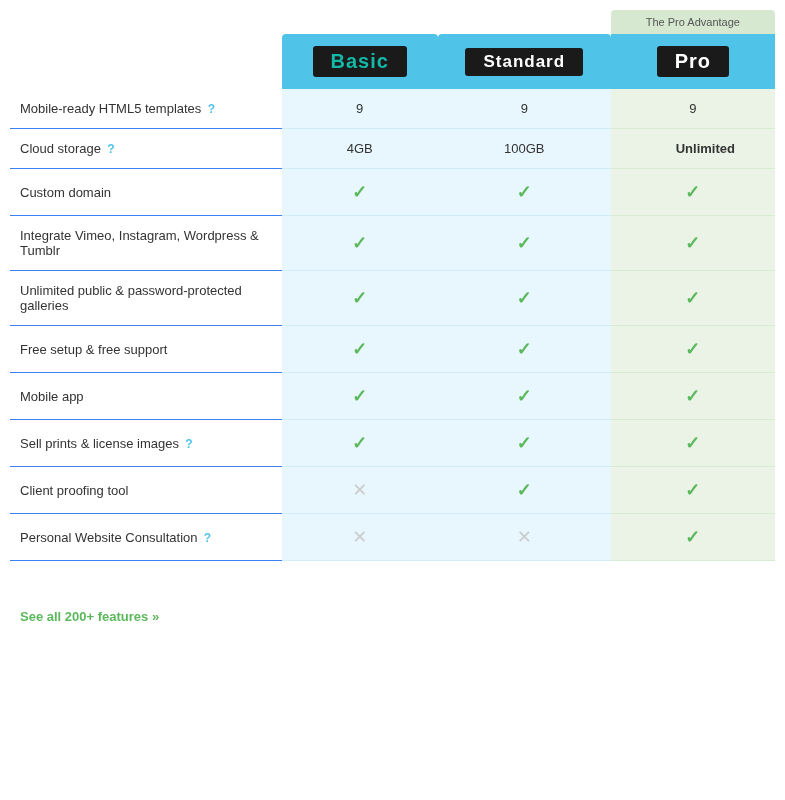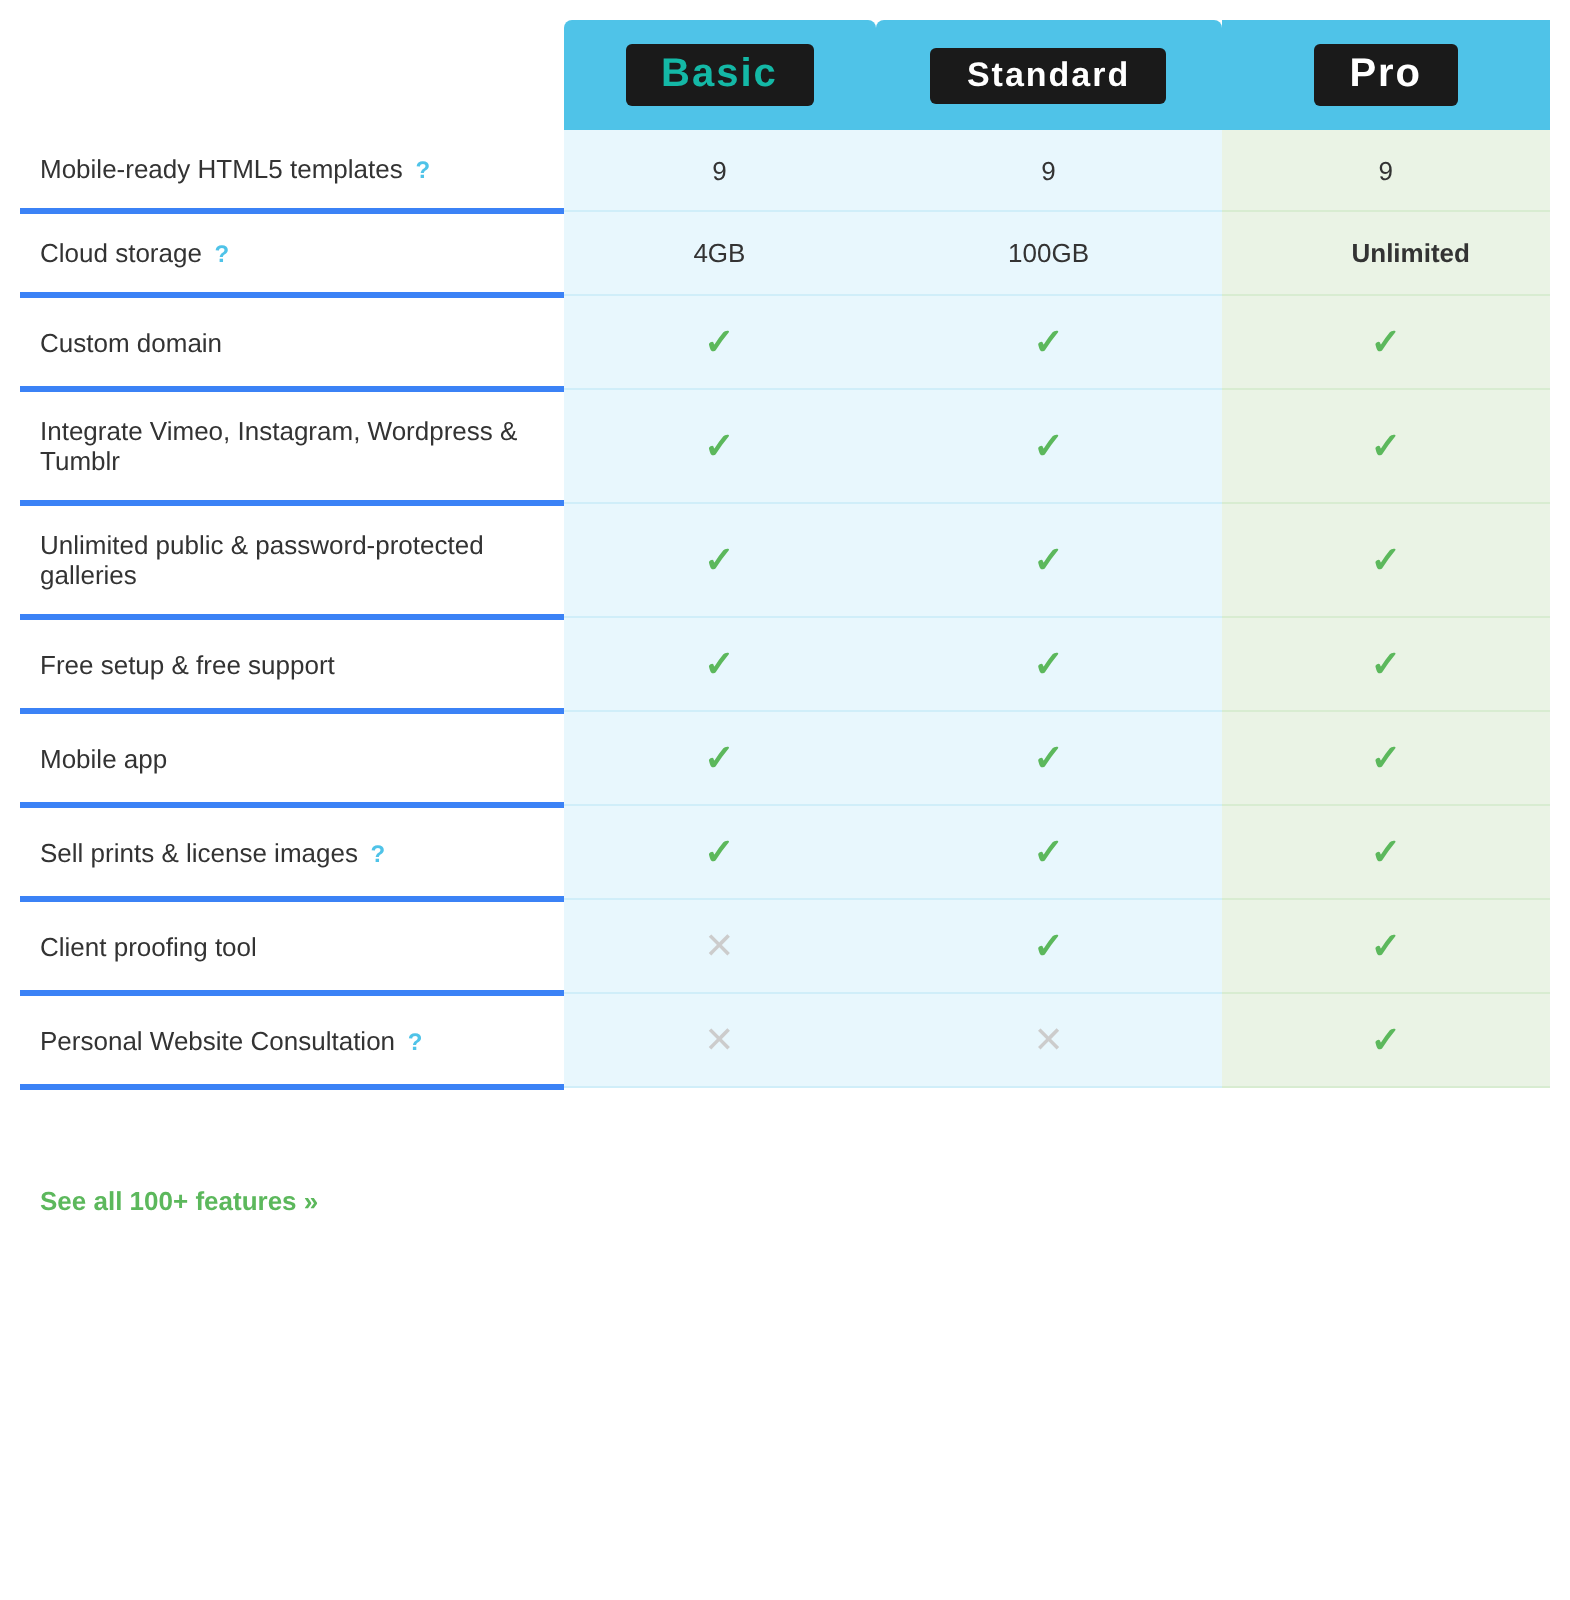--- a/index.html
+++ b/index.html
@@ -58,21 +58,21 @@
     .col-header-basic span, .col-header-standard span, .col-header-pro span {
       display: inline-block;
       background: #1a1a1a;
       padding: 4px 18px;
       border-radius: 3px;
     }
     .feature-label {
       padding: 12px 10px;
       color: #333;
       text-align: left;
-      border-bottom: 3px solid #3b82f6;
+      border-bottom: 1px solid #3b82f6;
       background: #fff;
       max-width: 210px;
     }
     .feature-label .question-mark {
       color: #4fc3e8;
       font-size: 12px;
       font-weight: bold;
       cursor: pointer;
       margin-left: 3px;
     }
@@ -178,20 +178,28 @@
     }
     tr:last-child td.feature-label {
       border-bottom: none;
     }
   </style>
 </head>
 <body>
 
 <table class="comparison-table">
   <thead>
+    <tr>
+      <td style="background:#fff; border:none;"></td>
+      <td style="background:#fff; border:none; padding:0;"></td>
+      <td style="background:#fff; border:none; padding:0;"></td>
+      <td style="padding:0; background:#fff;">
+        <div class="pro-advantage-header">The Pro Advantage</div>
+      </td>
+    </tr>
     <tr class="col-header-row">
       <th style="background:#fff; border:none;"></th>
       <th class="col-header-basic">
         <span>Basic</span>
       </th>
       <th class="col-header-standard">
         <span>Standard</span>
       </th>
       <th class="col-header-pro">
         <span>Pro</span>
@@ -254,21 +262,21 @@
         <td class="cell-standard"><span class="check">✓</span></td>
         <td class="cell-pro"><span class="check">✓</span></td>
       </tr>
       <tr>
         <td class="feature-label">Personal Website Consultation<span class="question-mark"> ?</span></td>
         <td class="cell-basic"><span class="cross">✕</span></td>
         <td class="cell-standard"><span class="cross">✕</span></td>
         <td class="cell-pro"><span class="check">✓</span></td>
       </tr>
       <tr class="see-all-row">
-        <td colspan="1" style="background: rgb(255, 255, 255); padding: 14px 10px;"><a class="see-all-link">See all 100+ features »</a></td>
+        <td colspan="1" style="background: rgb(255, 255, 255); padding: 14px 10px;"><a class="see-all-link">See all 200+ features »</a></td>
         <td class="price-row-basic">
     <div class="price-amount">
       <span class="price-dollar">$</span>
       <span class="price-main">8</span>
       <span class="price-cents-mo">
         <span class="price-cents">.00</span>
         <span class="price-mo">/mo</span>
       </span>
     </div>
     <div class="price-billed">

